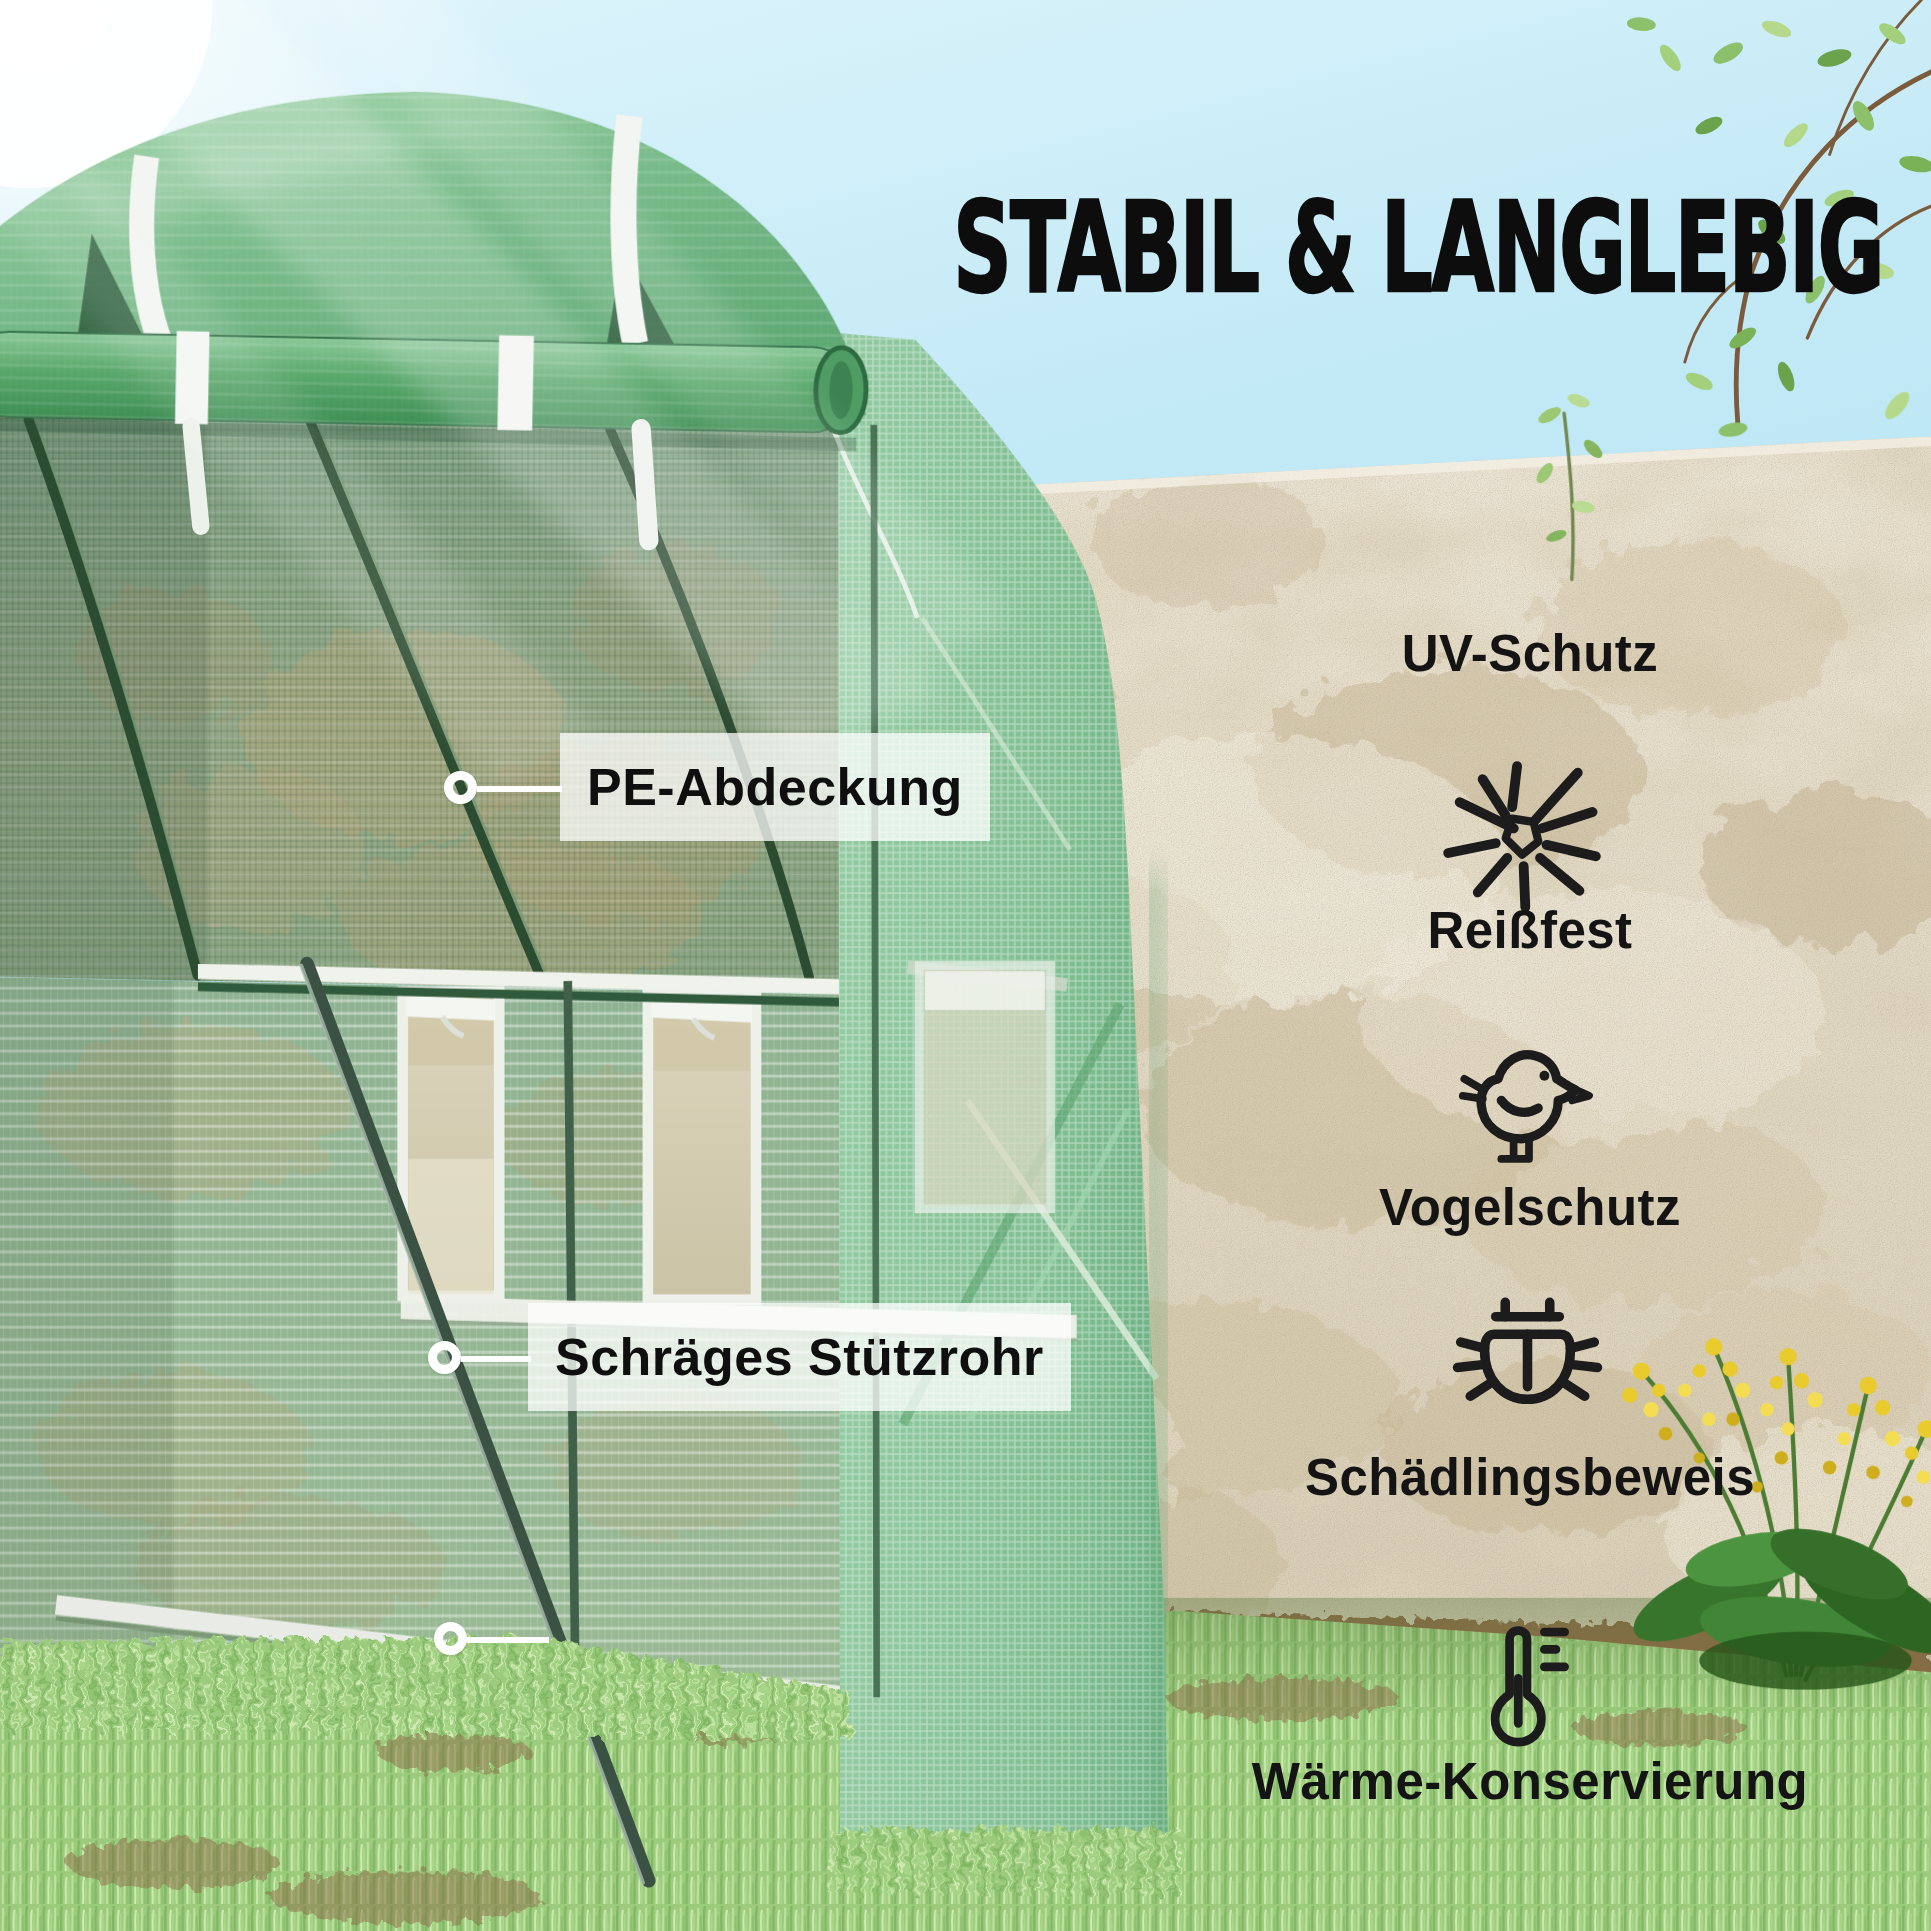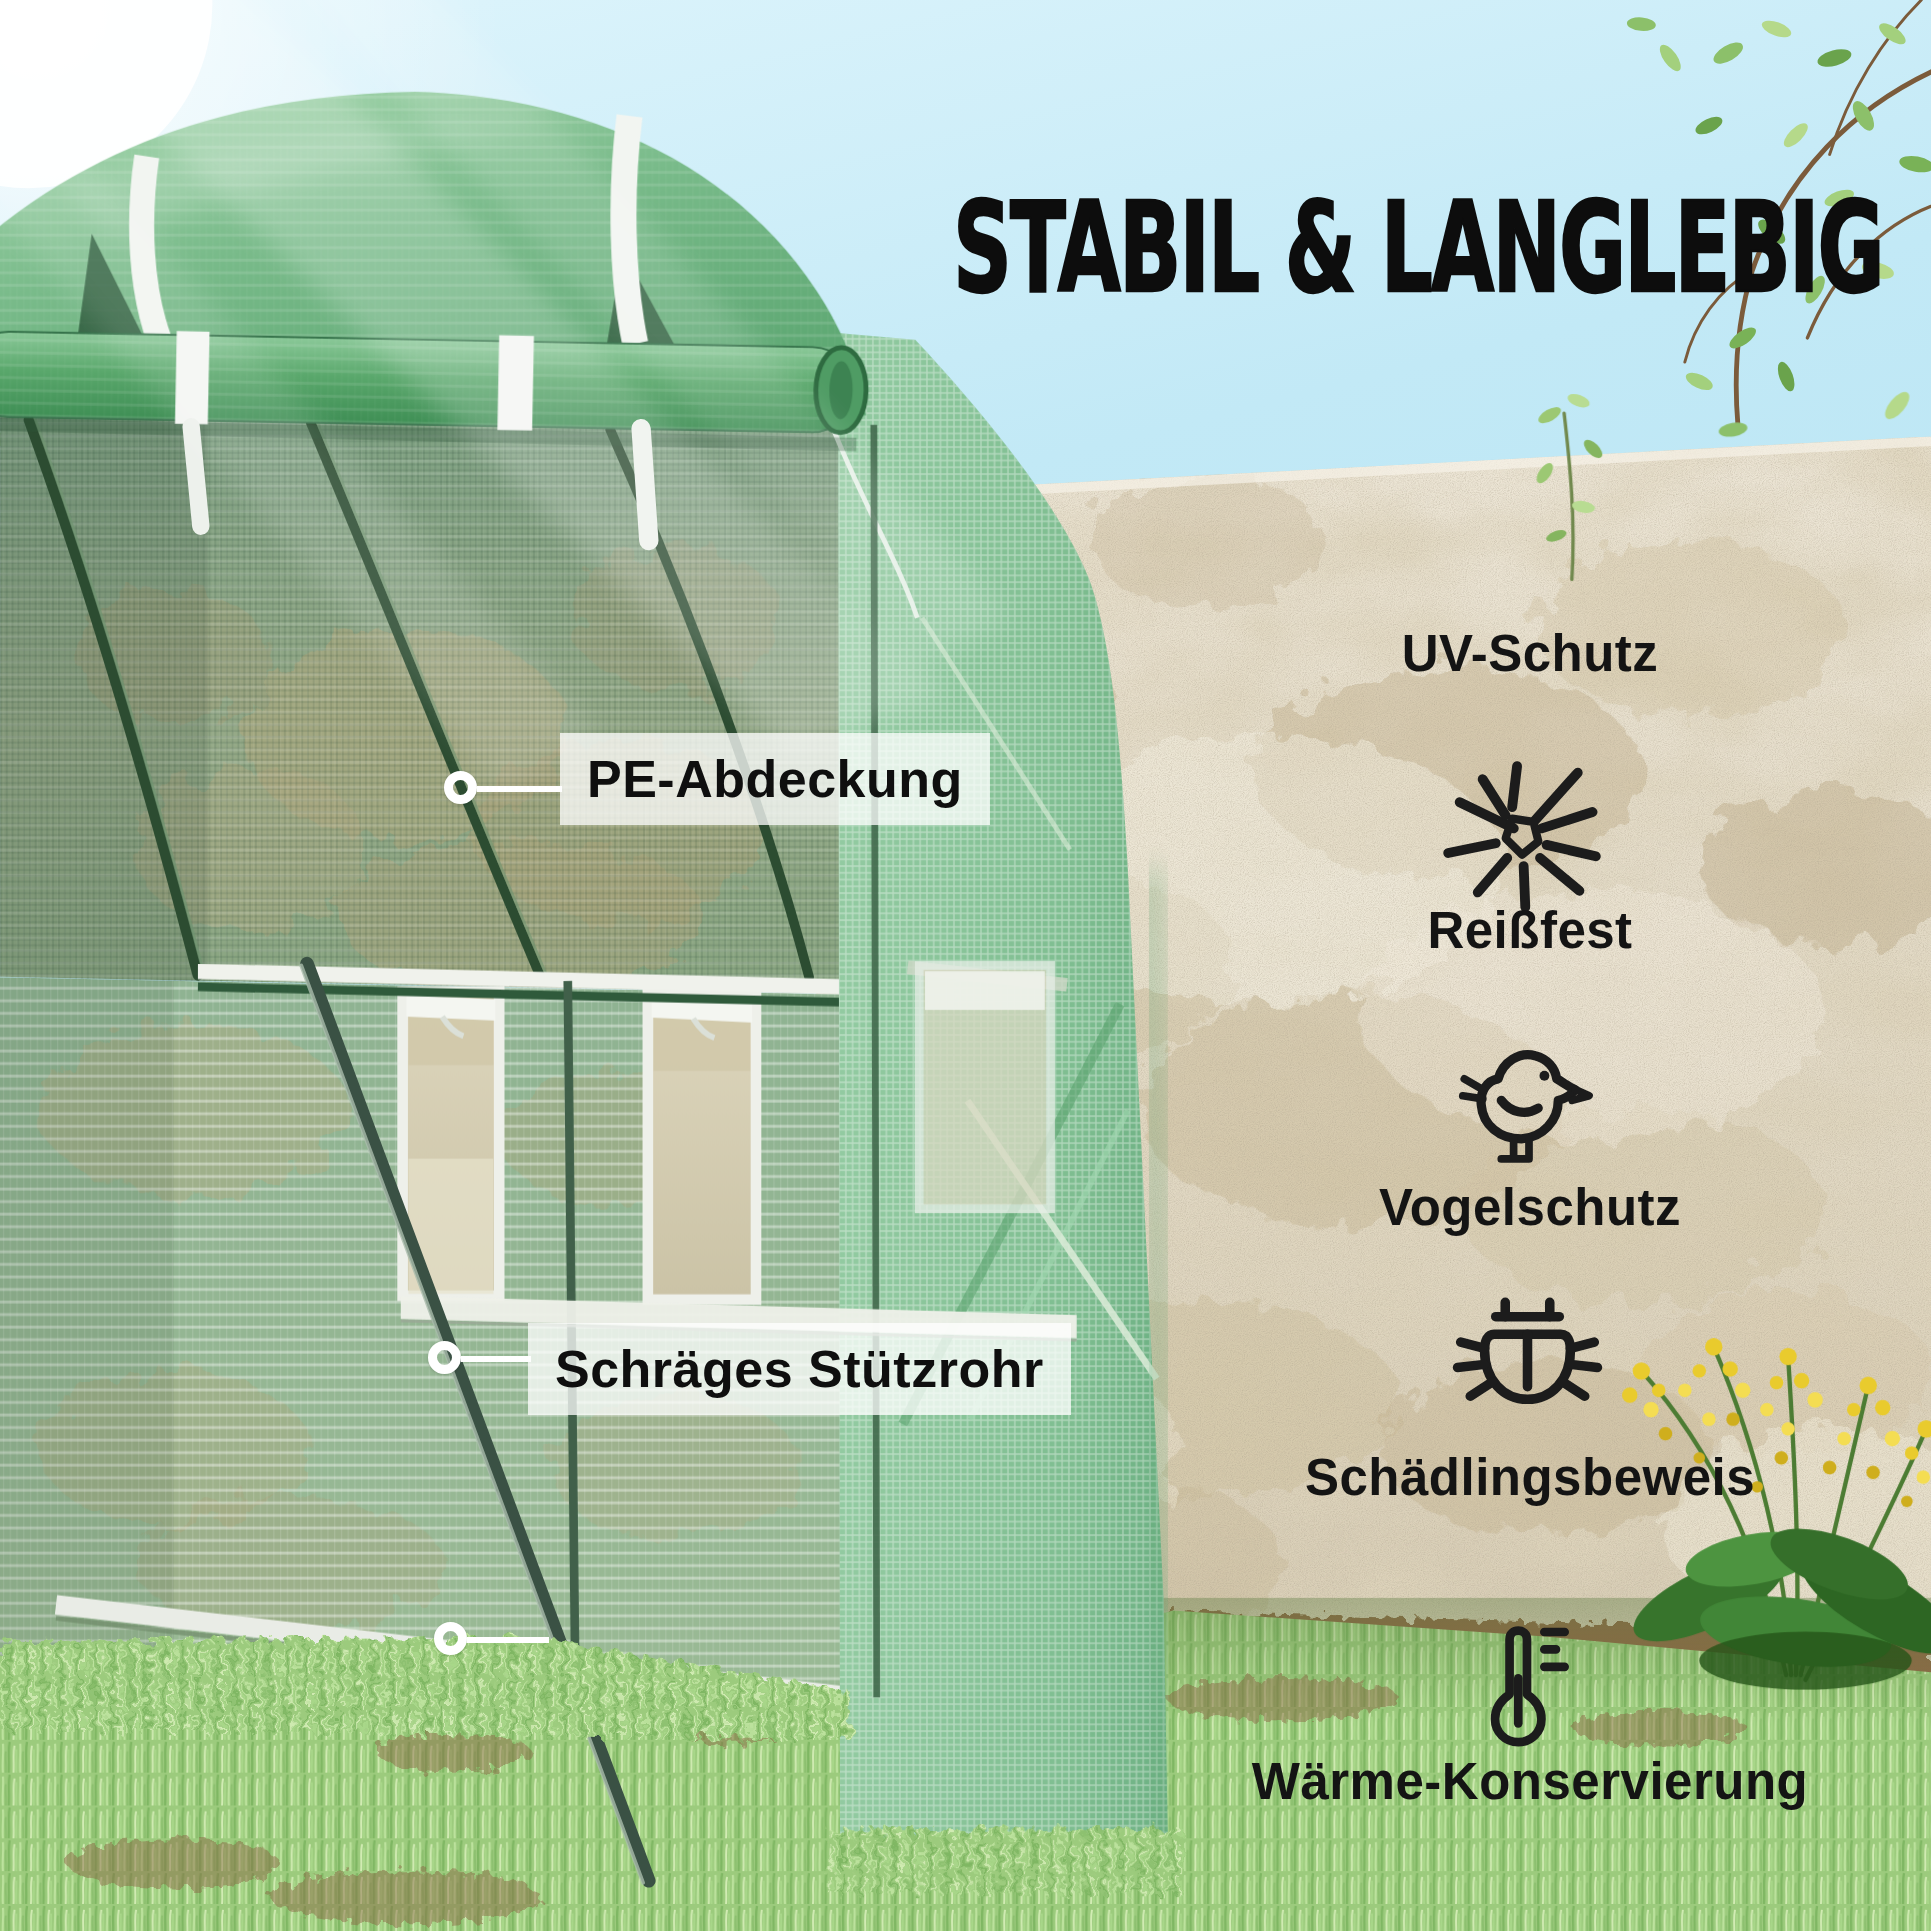--- a/index.html
+++ b/index.html
@@ -6,21 +6,21 @@
   #stage{position:relative;width:1931px;height:1931px;overflow:hidden;
          font-family:"Liberation Sans",sans-serif;}
   #scene{position:absolute;left:0;top:0;width:1931px;height:1931px;}
   .abs{position:absolute;}
   
   #title{right:48px;top:176px;font-family:"DejaVu Sans","Liberation Sans",sans-serif;
          font-weight:bold;font-size:124px;color:#0d0d0d;letter-spacing:-2.9px;
          white-space:nowrap;transform:scaleX(0.66);transform-origin:right center;
          -webkit-text-stroke:2.4px #0d0d0d;}
   
-  .callout-box{height:92px;display:inline-flex;align-items:center;
+  .callout-box{height:108px;display:inline-flex;align-items:center;
                padding:0 27px;background:rgba(255,255,255,0.75);
                font-size:52px;font-weight:bold;color:#0f0f0f;letter-spacing:0.5px;
                white-space:nowrap;justify-content:center;}
   .marker{width:15.4px;height:15.4px;border:9.7px solid #ffffff;border-radius:50%;
           background:transparent;box-shadow:0 1px 2.9px rgba(0,0,0,.15);}
   .cline{height:5.8px;background:#ffffff;}
   
   .feat-label{width:1062px;left:999px;text-align:center;font-size:51px;
               font-weight:bold;color:#141414;letter-spacing:0.5px;white-space:nowrap;}
   .feat-icon svg{width:100%;height:100%;}
@@ -386,21 +386,21 @@
 <div id="title" class="abs">STABIL &amp; LANGLEBIG</div>
 
 <span class="marker abs" style="left:444px;top:771px;"></span>
 <span class="cline abs" style="left:477px;top:786px;width:85px;"></span>
 <div class="callout-box abs" style="left:560px;top:733px;">
   <span>PE-Abdeckung</span>
 </div>
 
 <span class="marker abs" style="left:428px;top:1341px;"></span>
 <span class="cline abs" style="left:461px;top:1356px;width:70px;"></span>
-<div class="callout-box abs" style="left:528px;top:1303px;margin-top:20px;">
+<div class="callout-box abs" style="left:528px;top:1303px;">
   <span>Schräges Stützrohr</span>
 </div>
 
 <span class="marker abs" style="left:434px;top:1622px;"></span>
 <span class="cline abs" style="left:467px;top:1637px;width:82px;"></span>
 
 <div class="abs feat-label" style="top:624px;">UV-Schutz</div>
 
 <div class="abs feat-icon" style="left:1440px;top:753px;width:164px;height:164px;">
   <svg viewBox="0 0 100 100">

